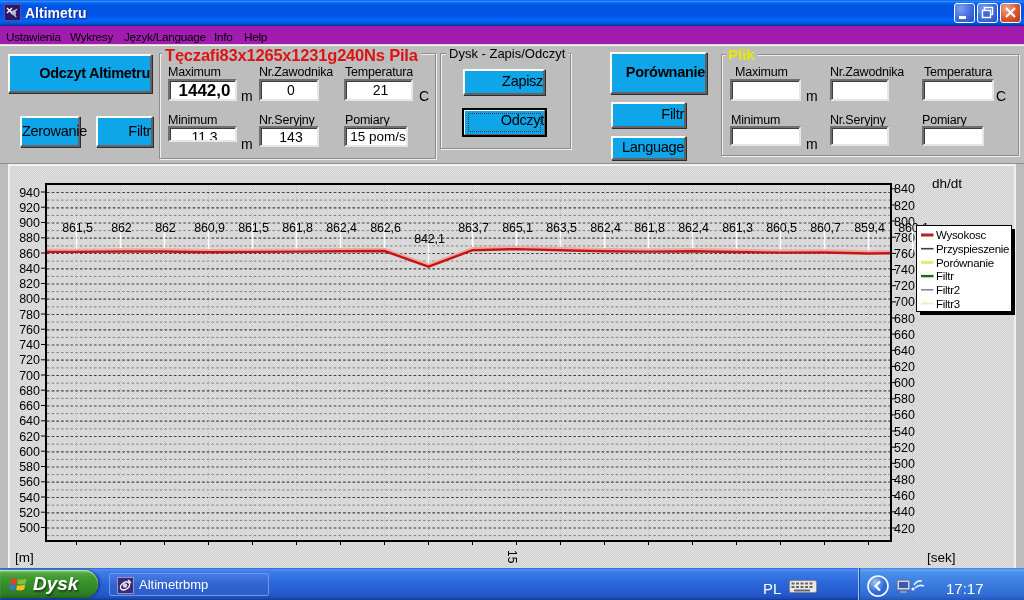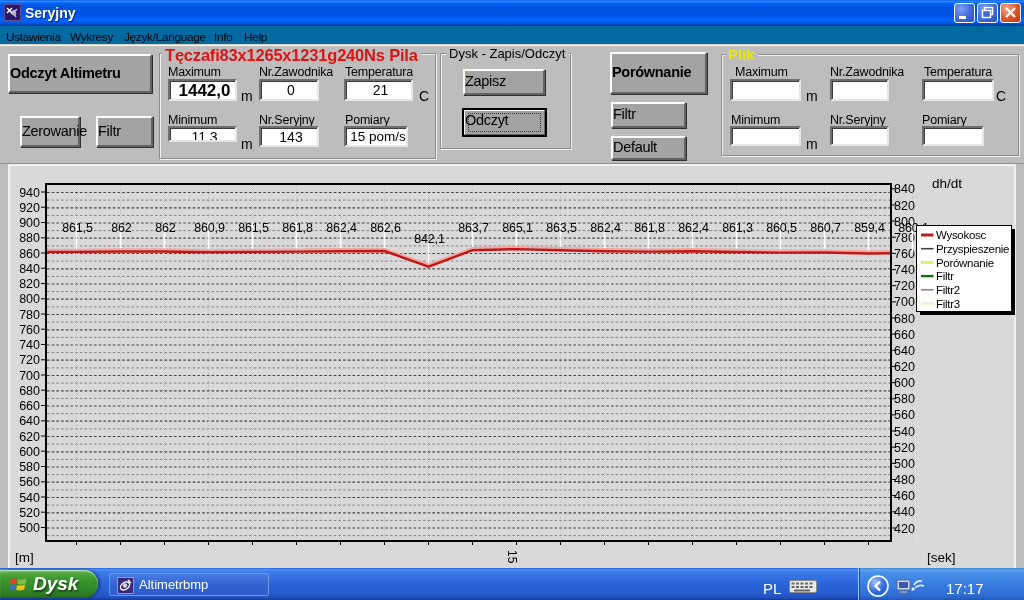--- a/index.html
+++ b/index.html
@@ -6,25 +6,25 @@
 .abs{position:absolute;}
 .titlebar{left:0;top:0;width:1024px;height:26px;
  background:linear-gradient(180deg,#0050ee 0%,#3890ff 4%,#2585ff 7%,#0f75ff 9%,#0367f8 12%,#015ceb 17%,#0153e2 22%,#0153e4 55%,#0159ef 65%,#0264fb 75%,#005de9 86%,#004fd1 92%,#0040ab 96%,#013594 100%);}
 .wicon{left:4px;top:4px;width:17px;height:17px;background:#2a1769;border:1px solid #5a4f9a;}
 .wicon svg{display:block}
 .wtitle{left:25px;top:5px;color:#fff;font-weight:bold;font-size:14px;text-shadow:1px 1px 1px #10248c;}
 .wbtn{top:3px;width:21px;height:20px;border:1px solid #fff;border-radius:3px;color:#fff;}
 .wbtn.min{left:954px;background:radial-gradient(circle at 30% 25%,#7a9ef2,#3c68d8 60%,#2a50c0);}
 .wbtn.max{left:977px;background:radial-gradient(circle at 30% 25%,#7a9ef2,#3c68d8 60%,#2a50c0);}
 .wbtn.cls{left:1000px;background:radial-gradient(circle at 30% 25%,#f2a58a,#d9562b 55%,#b33a16);}
-.menubar{left:0;top:26px;width:1024px;height:19px;background:#0369a1;border-bottom:1px solid #d8d4c4;}
+.menubar{left:0;top:26px;width:1024px;height:19px;background:#a21caf;border-bottom:1px solid #d8d4c4;}
 .menubar span{position:absolute;top:4px;font-size:11.8px;letter-spacing:-0.3px;color:#000;}
 .toppanel{left:0;top:45px;width:1024px;height:119px;background:#bdbdbd;border-top:1px solid #f5f5f5;border-bottom:1px solid #8f8f8f;}
-.btn{position:absolute;background:#a3a3a3;border:2px solid;border-color:#fdfcf6 #636363 #636363 #fdfcf6;
- box-shadow:1px 1px 0 #2e2e2e;color:#000;text-align:left;font-size:14.5px;letter-spacing:-0.3px;}
+.btn{position:absolute;background:#0ea5e9;border:2px solid;border-color:#fdfcf6 #636363 #636363 #fdfcf6;
+ box-shadow:1px 1px 0 #2e2e2e;color:#000;text-align:right;font-size:14.5px;letter-spacing:-0.3px;}
 .grp{position:absolute;border:1px solid #8c8c8c;box-shadow:1px 1px 0 #f0f0f0, inset 1px 1px 0 #f0f0f0;}
 .gtitle{position:absolute;background:#bdbdbd;padding:0 3px;font-size:13px;}
 .lbl{position:absolute;font-size:12.5px;letter-spacing:-0.2px;color:#000;}
 .fld{position:absolute;background:#fff;border:2px solid;border-color:#6f6f6f #e6e6e6 #e6e6e6 #6f6f6f;
  font-size:14px;color:#000;padding:1px 0 0 4px;box-shadow:inset 1px 1px 0 #3c3c3c;white-space:nowrap;overflow:hidden;text-align:center;}
 .taskbar{left:0;top:568px;width:1024px;height:32px;
  background:linear-gradient(180deg,#2762d6 0%,#4f8df4 5%,#3d7ce9 12%,#2c67da 45%,#2459cd 83%,#1e4eb9 93%,#153a90 100%);}
 .start{left:0;top:570px;width:98px;height:28px;border-radius:0 14px 14px 0;
  background:linear-gradient(180deg,#8ecb81 0%,#50a73f 12%,#3d9930 30%,#338a28 60%,#2e7d24 85%,#236618 100%);
  box-shadow:inset 0 1px 1px #b8e0ac, 2px 0 3px rgba(0,0,0,.4);}
@@ -39,21 +39,21 @@
 </style></head>
 <body>
 <div class="abs titlebar"></div>
 <div class="abs wicon">
     <svg width="15" height="15" viewBox="0 0 15 15">
       <path d="M2 3 L7 8 M7 3 L2 8" stroke="#fff" stroke-width="1.6"></path>
       <path d="M6 7 C9 5,11 6,12 4 M6 8 C8 10,10 9,11 12" stroke="#cfc8ff" stroke-width="1.3" fill="none"></path>
       <circle cx="9" cy="8" r="2.2" fill="#bbb"></circle>
     </svg>
   </div>
-<div class="abs wtitle">Seryjny</div>
+<div class="abs wtitle">Altimetru</div>
 <div class="abs wbtn min"><svg width="19" height="18" viewBox="0 0 19 18">
       <rect x="4" y="12" width="7" height="3" fill="#fff"></rect>
     </svg></div>
 <div class="abs wbtn max"><svg width="19" height="18" viewBox="0 0 19 18">
       <rect x="6.5" y="3.5" width="8" height="7" fill="none" stroke="#fff" stroke-width="1.4"></rect>
       <rect x="4.5" y="6.5" width="8" height="7" fill="#3c68d8" stroke="#fff" stroke-width="1.4"></rect>
     </svg></div>
 <div class="abs wbtn cls"><svg width="19" height="18" viewBox="0 0 19 18">
       <path d="M5 4 L14 13 M14 4 L5 13" stroke="#fff" stroke-width="2.2"></path>
     </svg></div>
@@ -84,21 +84,21 @@
 <div class="fld" style="left:344px;top:126px;width:64px;height:21px;font-size:13.5px;">15 pom/s</div>
 <div class="lbl" style="left:241px;top:88px;font-size:14px;">m</div>
 <div class="lbl" style="left:419px;top:88px;font-size:14px;">C</div>
 <div class="lbl" style="left:241px;top:136px;font-size:14px;">m</div>
 <div class="grp" style="left:440px;top:53px;width:131px;height:96px;"></div>
 <div class="gtitle" style="left:446px;top:46px;">Dysk - Zapis/Odczyt</div>
 <div class="btn" style="left:463px;top:69px;width:82px;height:26px;line-height:21px;">Zapisz</div>
 <div class="btn" style="left:464px;top:110px;width:81px;height:25px;line-height:19px;border:1px solid #fdfcf6;border-right-color:#636363;border-bottom-color:#636363;box-shadow:0 0 0 2px #000;"><span style="position:absolute;left:3px;top:2px;right:3px;bottom:2px;border:1px dotted #333;"></span>Odczyt</div>
 <div class="btn" style="left:610px;top:52px;width:97px;height:42px;font-weight:bold;line-height:37px;">Porównanie</div>
 <div class="btn" style="left:611px;top:102px;width:75px;height:26px;line-height:21px;">Filtr</div>
-<div class="btn" style="left:611px;top:136px;width:75px;height:24px;line-height:19px;">Default</div>
+<div class="btn" style="left:611px;top:136px;width:75px;height:24px;line-height:19px;">Language</div>
 <div class="grp" style="left:721px;top:54px;width:298px;height:102px;"></div>
 <div class="gtitle" style="left:725px;top:46px;color:#e8e800;font-weight:bold;font-size:15px;">Plik</div>
 <div class="lbl" style="left:735px;top:65px;">Maximum</div>
 <div class="lbl" style="left:830px;top:65px;">Nr.Zawodnika</div>
 <div class="lbl" style="left:924px;top:65px;">Temperatura</div>
 <div class="lbl" style="left:731px;top:113px;">Minimum</div>
 <div class="lbl" style="left:830px;top:113px;">Nr.Seryjny</div>
 <div class="lbl" style="left:922px;top:113px;">Pomiary</div>
 <div class="fld" style="left:730px;top:79px;width:71px;height:22px;"></div>
 <div class="fld" style="left:830px;top:79px;width:59px;height:22px;"></div>

